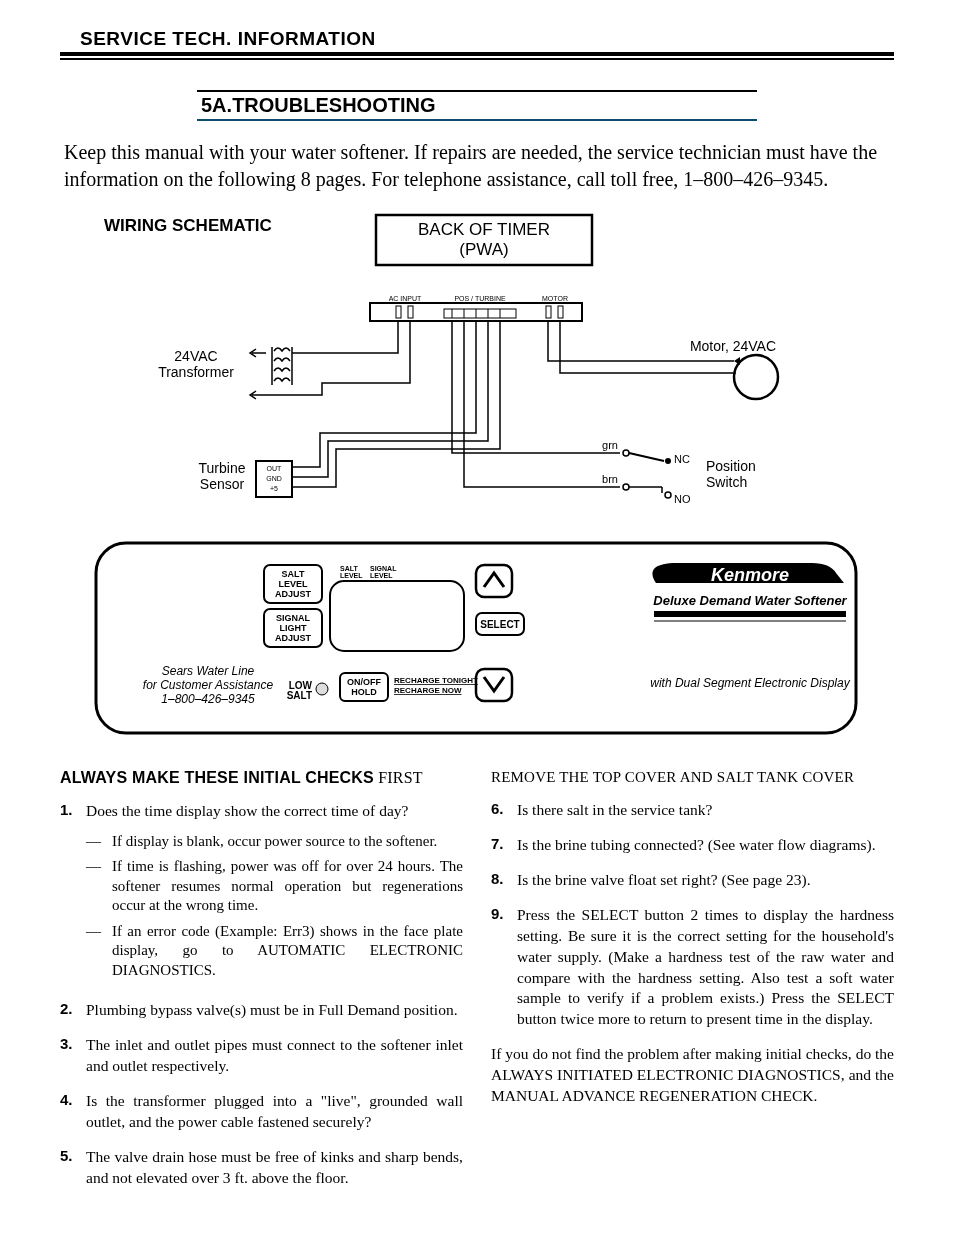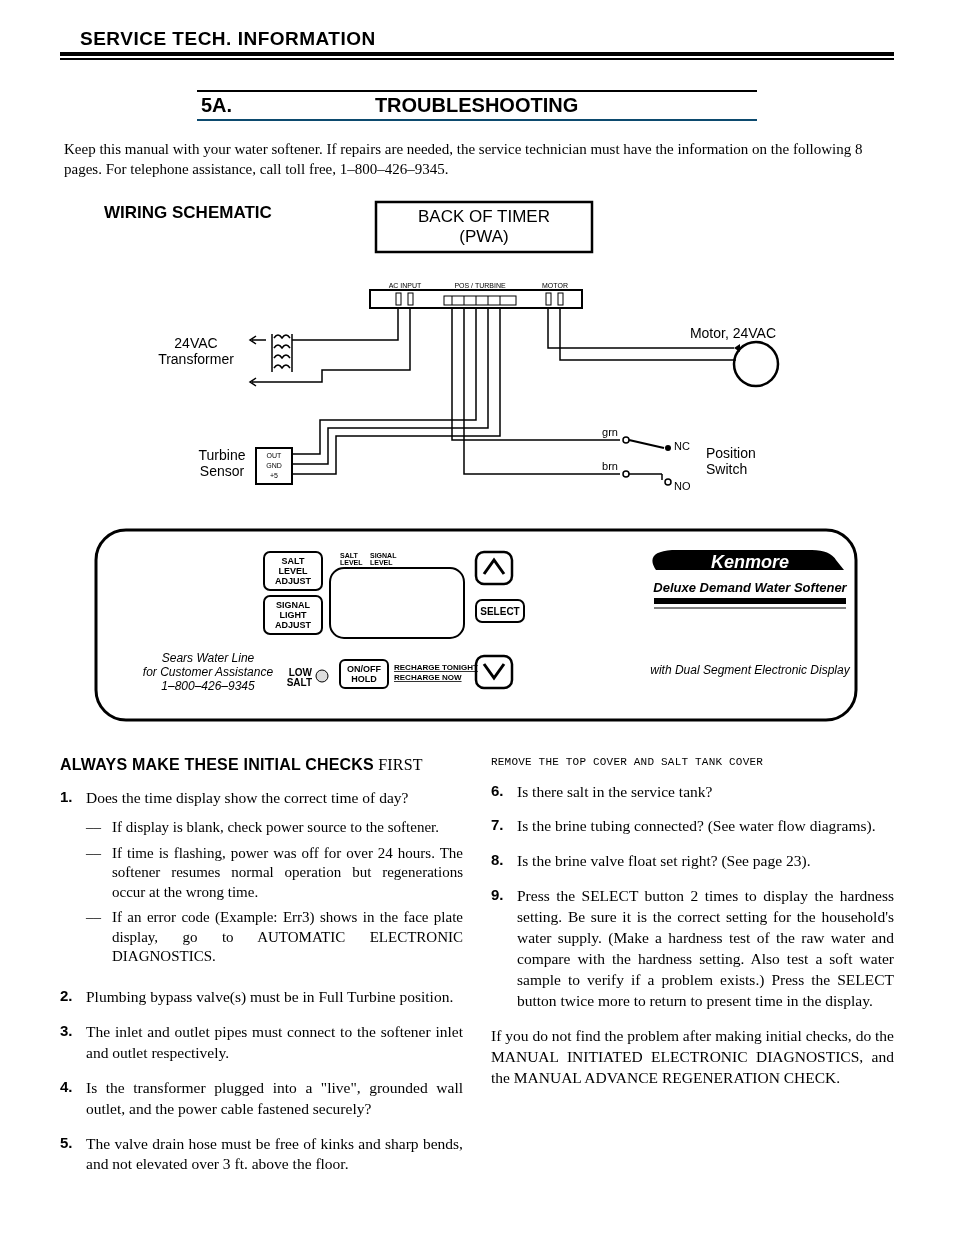--- a/index.html
+++ b/index.html
@@ -37,39 +37,39 @@
   .subhead-block { width: 560px; margin: 30px auto 18px auto; }
   .subhead-rule { border-top: 2px solid #000; }
   .subhead-text {
     display: flex; justify-content: space-between;
     font-family: Arial, Helvetica, sans-serif;
     font-weight: 900; font-size: 20px;
     padding: 2px 4px 2px 0;
     border-bottom: 2px solid #0c4a6e;
   }
   .subhead-text .num { padding-left: 4px; }
-  .intro { margin: 10px 4px 20px 4px; font-size: 15px; line-height: 1.35; }
+  .intro { margin: 10px 4px 20px 4px; font-size: 20px; line-height: 1.35; }
   .diagram-wrap {
     width: 100%; margin: 4px auto 26px auto;
   }
   svg { display: block; }
   .two-col {
     display: flex; gap: 28px;
     margin-top: 24px;
   }
   .col { flex:1; }
   .col-hd {
     font-family: Arial, Helvetica, sans-serif;
     font-weight: 900; font-size: 16px;
     margin-bottom: 14px; letter-spacing:.2px;
   }
   .col-hd .light { font-weight: 400; font-family: "Times New Roman", serif; }
   .col-hd-r {
-    font-family: Liberation Mono, monospace;
-    font-weight: 400; font-size: 11px;
+    font-family: Liberation Serif, serif;
+    font-weight: 400; font-size: 15px;
     margin-bottom: 14px; letter-spacing:.2px;
   }
   ol.checks { list-style: none; padding: 0; }
   ol.checks > li {
     display: flex; align-items: flex-start;
     margin-bottom: 14px;
   }
   ol.checks > li .n {
     font-family: Arial, Helvetica, sans-serif;
     font-weight: 900; font-size: 15px;
@@ -87,21 +87,21 @@
 
 <div class="hdr-row">
   <div class="right">SERVICE TECH. INFORMATION</div>
 </div>
 <div class="hdr-under"></div>
 
 <div class="subhead-block">
   <div class="subhead-rule"></div>
   <div class="subhead-text">
     <span class="num">5A.</span>
-    <span style="flex:1;text-align:center">TROUBLESHOOTING</span>
+    <span style="flex:1;text-align:left">TROUBLESHOOTING</span>
     <span style="width:32px"></span>
   </div>
 </div>
 
 <p class="intro">Keep this manual with your water softener. If repairs are needed, the service technician must have the information on the following 8 pages. For telephone assistance, call toll free, 1–800–426–9345.</p>
 
 <div class="diagram-wrap">
 <svg viewBox="0 0 830 530" width="830" height="530">
 
   <text x="44" y="18" font-family="Arial" font-weight="900" font-size="17">WIRING SCHEMATIC</text>
@@ -228,36 +228,36 @@
   <div class="col">
     <div class="col-hd"><span>ALWAYS MAKE THESE INITIAL CHECKS</span><span class="light"> FIRST</span></div>
     <ol class="checks">
       <li>
         <span class="n">1.</span>
         <div class="t">
           <span>Does the time display show the correct time of day?</span>
           <div class="sub">
             <div class="s-item">
                 <span class="dash">––</span>
-                <span>If display is blank, check power source to the softener.</span>
+                <span>If display is blank, occur power source to the softener.</span>
               </div>
             <div class="s-item">
                 <span class="dash">––</span>
                 <span>If time is flashing, power was off for over 24 hours. The softener resumes normal operation but regenerations occur at the wrong time.</span>
               </div>
             <div class="s-item">
                 <span class="dash">––</span>
                 <span>If an error code (Example: Err3) shows in the face plate display, go to <span class="em">AUTOMATIC</span> ELECTRONIC DIAGNOSTICS.</span>
               </div>
           </div>
         </div>
       </li>
       <li>
           <span class="n">2.</span>
-          <span class="t">Plumbing bypass valve(s) must be in Full Turbine position.</span>
+          <span class="t">Plumbing bypass valve(s) must be in Full Demand position.</span>
         </li>
       <li>
           <span class="n">3.</span>
           <span class="t">The inlet and outlet pipes must connect to the softener inlet and outlet respectively.</span>
         </li>
       <li>
           <span class="n">4.</span>
           <span class="t">Is the transformer plugged into a "live", grounded wall outlet, and the power cable fastened securely?</span>
         </li>
       <li>
@@ -280,15 +280,15 @@
         </li>
       <li>
           <span class="n">8.</span>
           <span class="t">Is the brine valve float set right? (See page 23).</span>
         </li>
       <li>
           <span class="n">9.</span>
           <span class="t">Press the SELECT button 2 times to display the hardness setting. Be sure it is the correct setting for the household's water supply. (Make a hardness test of the raw water and compare with the hardness setting. Also test a soft water sample to verify if a problem exists.) Press the SELECT button twice more to return to present time in the display.</span>
         </li>
     </ol>
-    <p class="closing">If you do not find the problem after making initial checks, do the <span class="em">MANUAL</span> INITIATED ELECTRONIC DIAGNOSTICS, and the MANUAL ADVANCE REGENERATION CHECK.</p>
+    <p class="closing">If you do not find the problem after making initial checks, do the <span class="em">ALWAYS</span> INITIATED ELECTRONIC DIAGNOSTICS, and the MANUAL ADVANCE REGENERATION CHECK.</p>
   </div>
 </div>
 
 </body></html>

